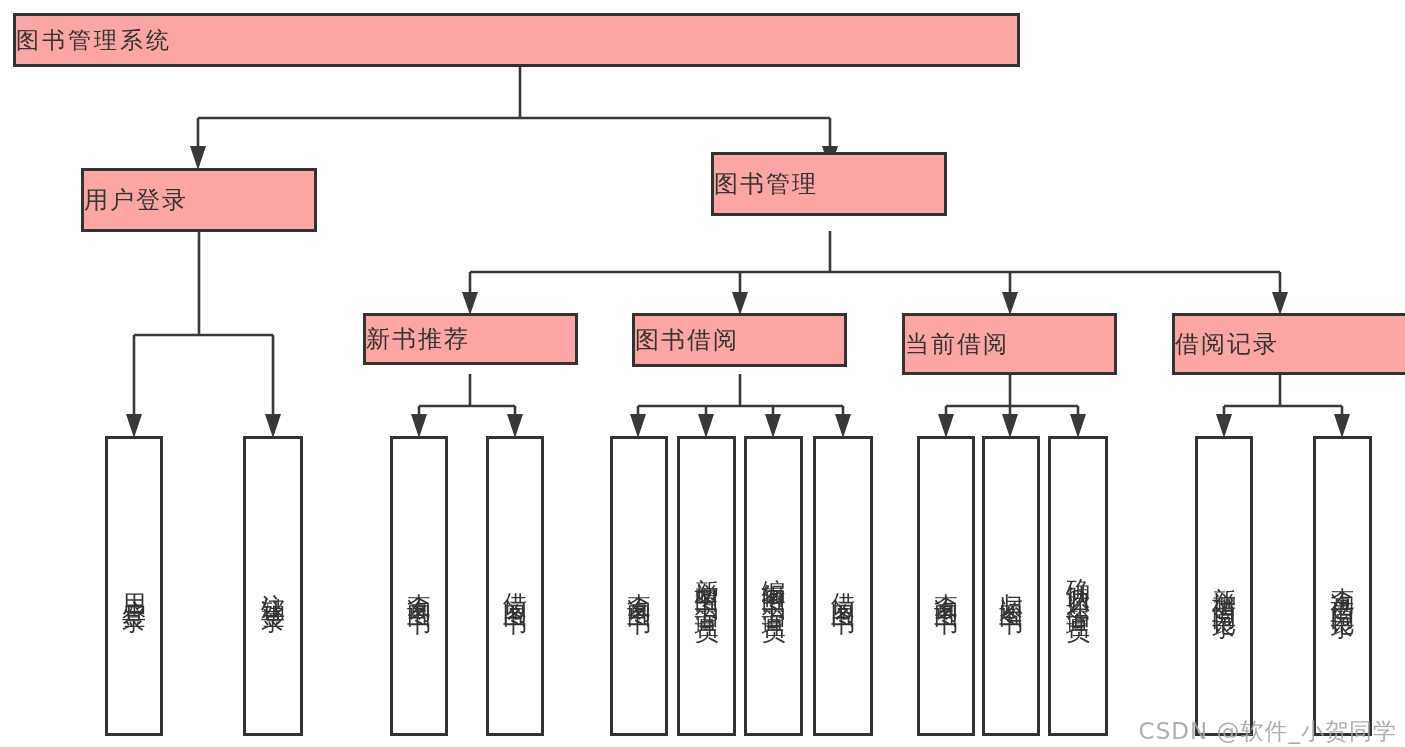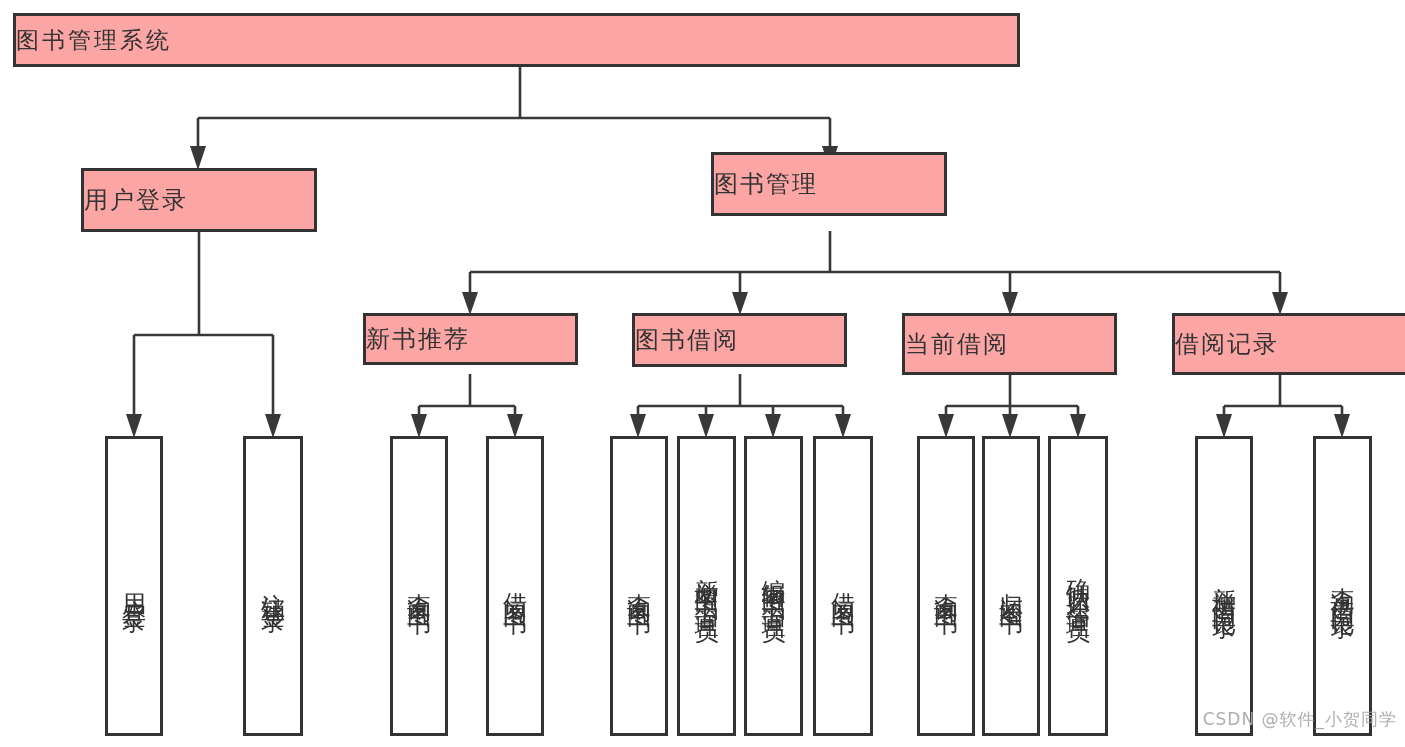--- a/index.html
+++ b/index.html
@@ -55,22 +55,22 @@
     text-orientation: mixed;
     font-size: 24px;
     letter-spacing: 6px;
     line-height: 1;
     color: #333333;
     white-space: nowrap;
   }
   #watermark {
     position: absolute;
     right: 8px;
-    bottom: 16px;
-    font-size: 17px;
+    bottom: 0;
+    font-size: 23px;
     color: rgba(165,165,165,0.9);
     letter-spacing: 1px;
     white-space: nowrap;
     z-index: 5;
   }
 </style>
 </head>
 <body>
 
 <div id="canvas">

